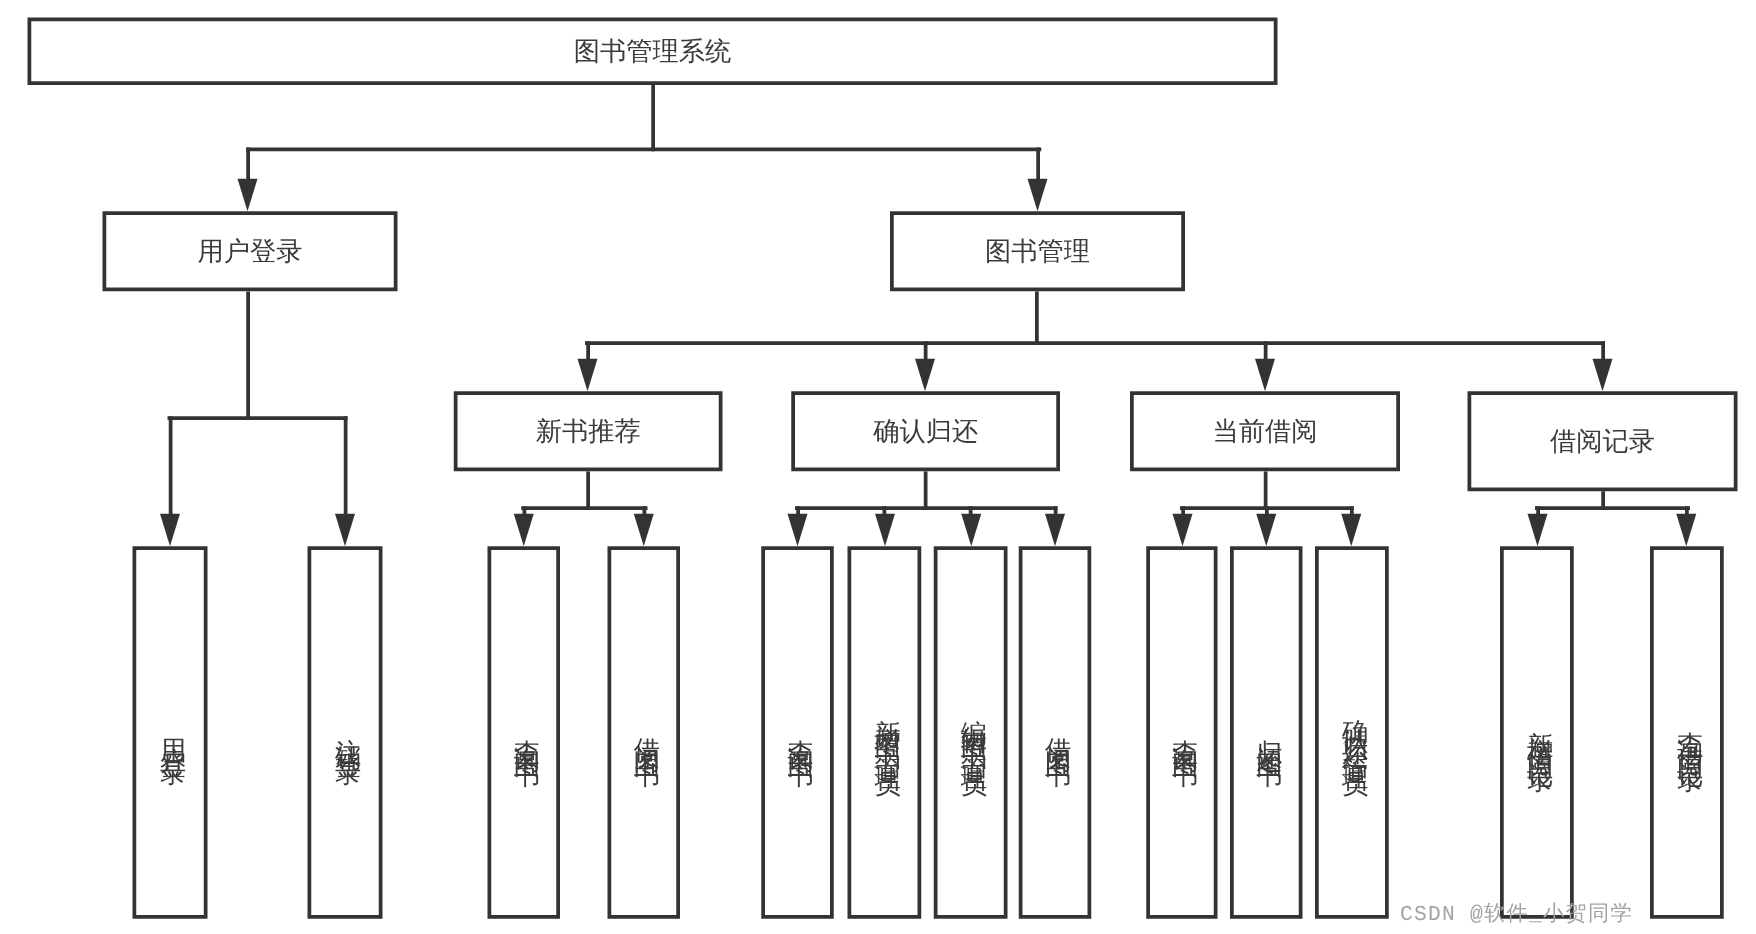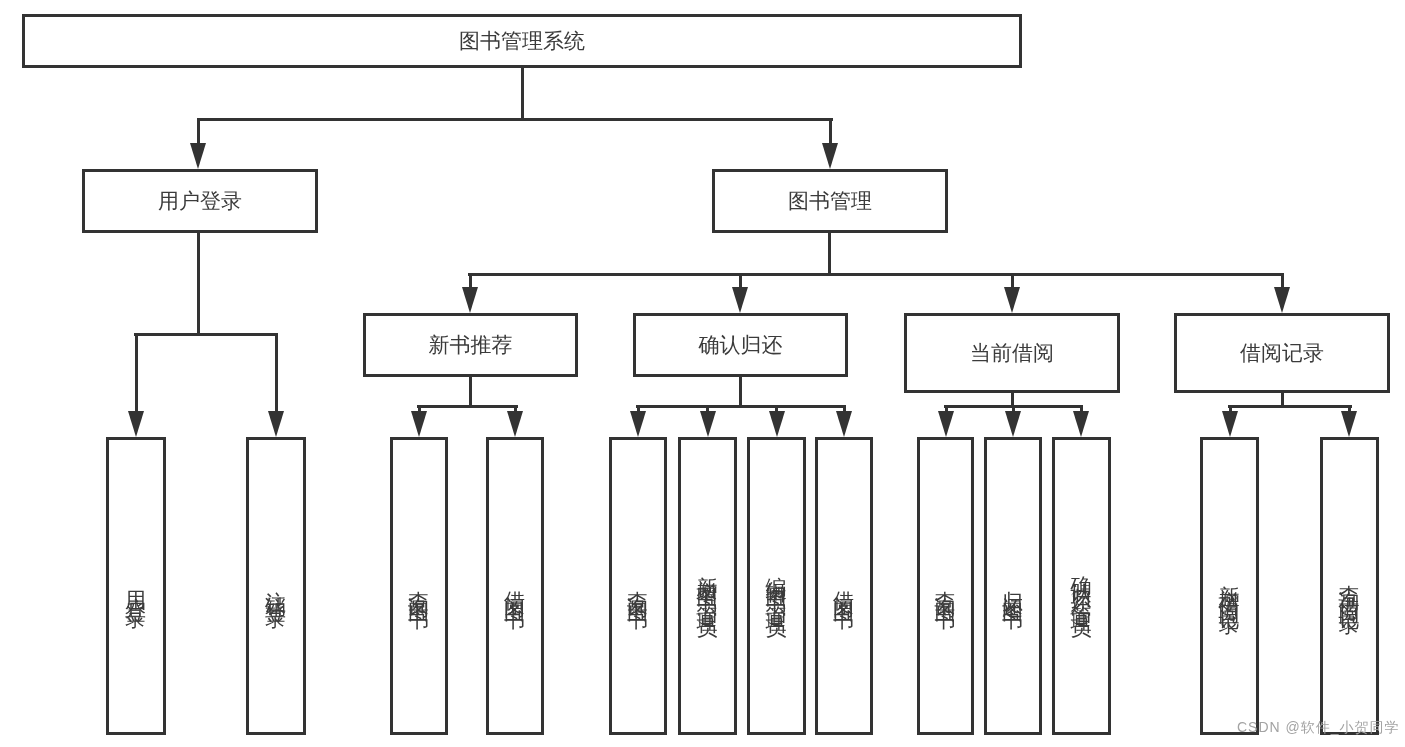--- a/index.html
+++ b/index.html
@@ -1,38 +1,38 @@
 <!DOCTYPE html>
 <html><head>
 <meta charset="utf-8">
 <style>
   html,body{margin:0;padding:0;background:#fff;}
   .canvas{
     position:relative;width:1405px;height:747px;background:#ffffff;overflow:hidden;
-    font-family:Liberation Sans, sans-serif;
+    font-family:Liberation Mono, monospace;
   }
   .box{
     position:absolute;background:#ffffff;border:3px solid #333333;box-sizing:border-box;
     display:flex;align-items:center;justify-content:center;
     color:#3b3b3b;font-size:21px;white-space:nowrap;z-index:2;
   }
   .vbox span{
     writing-mode:vertical-rl;text-orientation:upright;
     letter-spacing:6px;font-size:21px;line-height:1;white-space:pre;
   }
   .h{position:absolute;height:3px;background:#333333;z-index:1;}
   .v{position:absolute;width:3px;background:#333333;z-index:1;}
   .ah{
     position:absolute;width:0;height:0;z-index:1;
     border-left:8px solid transparent;border-right:8px solid transparent;
     border-top:26px solid #333333;
   }
   .watermark{
-    position:absolute;left:1237px;top:719px;z-index:5;
-    color:#a3a3a3;font-size:14px;letter-spacing:1px;white-space:nowrap;
+    position:absolute;left:1120px;top:719px;z-index:5;
+    color:#a3a3a3;font-size:17px;letter-spacing:1px;white-space:nowrap;
   }
 </style>
 </head>
 <body>
 
 <div class="canvas">
 
   <div class="v" style="left:521px;top:68px;height:53px"></div>
   <div class="h" style="left:197px;top:118px;width:636px"></div>
   <div class="v" style="left:197px;top:118px;height:32px"></div>
@@ -105,21 +105,21 @@
     </div>
 
   <div class="box" style="left:363px;top:313px;width:215px;height:64px">
       <span>新书推荐</span>
     </div>
 
   <div class="box" style="left:633px;top:313px;width:215px;height:64px">
       <span>确认归还</span>
     </div>
 
-  <div class="box" style="left:904px;top:313px;width:216px;height:80px">
+  <div class="box" style="left:904px;top:313px;width:216px;height:64px">
       <span>当前借阅</span>
     </div>
 
   <div class="box" style="left:1174px;top:313px;width:216px;height:80px">
       <span>借阅记录</span>
     </div>
 
   <div class="box vbox" style="left:106px;top:437px;width:60px;height:298px">
       <span class="vtext">用户登录</span>
     </div>

